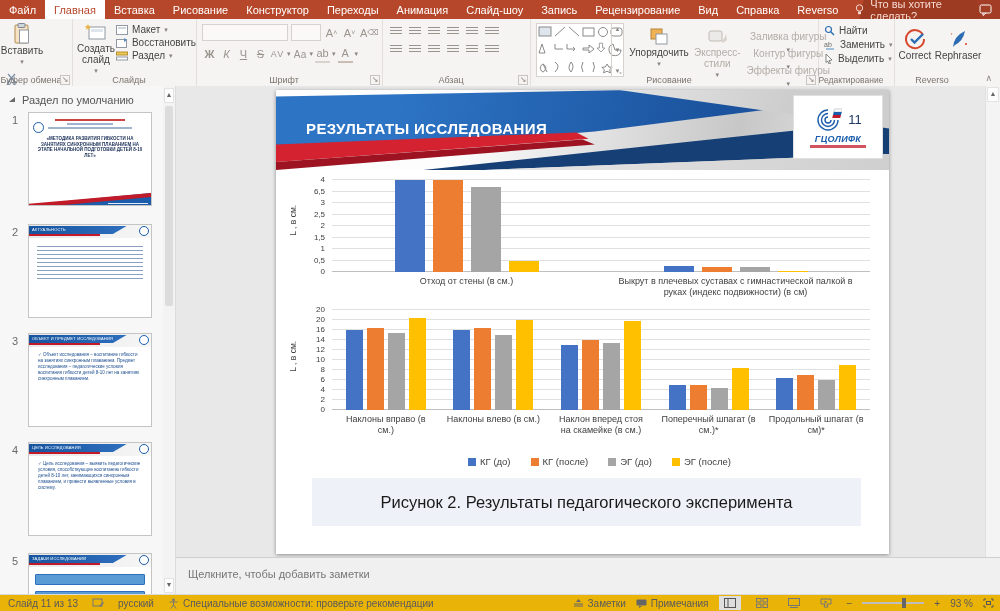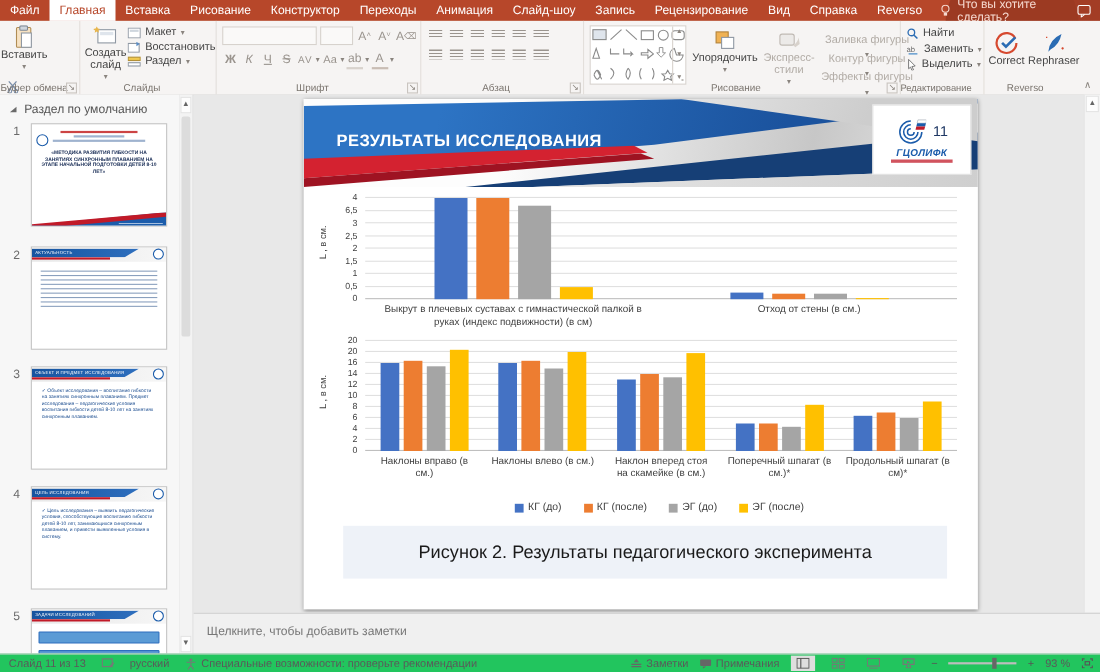--- a/index.html
+++ b/index.html
@@ -86,21 +86,21 @@
   .xlabels{position:absolute;left:42px;right:4px;display:flex;}
   .xlab{flex:1;text-align:center;font-size:9px;color:#404040;line-height:11px;padding:0 6px;}
   .legend{position:absolute;display:flex;justify-content:center;gap:20px;font-size:9.5px;color:#404040;align-items:center;}
   .lg-item{display:flex;align-items:center;gap:4px;}
   .lg-sq{width:8px;height:8px;display:inline-block;}
   .caption-box{position:absolute;left:36px;right:28px;top:388px;height:48px;background:#eef2f8;
                display:flex;align-items:center;justify-content:center;font-size:16.5px;color:#1a1a1a;}
   
   .notes{position:absolute;left:176px;right:0;bottom:16px;height:37px;background:#f0f0f0;border-top:1px solid #cfcfcf;}
   .notes-text{position:absolute;left:12px;top:10px;font-size:11px;color:#777;}
-  .statusbar{position:absolute;left:0;bottom:0;right:0;height:16px;background:#22c55e;border-top:1px solid #dadada;
+  .statusbar{position:absolute;left:0;bottom:0;right:0;height:16px;background:#eab308;border-top:1px solid #dadada;
              display:flex;align-items:center;font-size:10px;color:#5a5a5a;}
   .sb-left{display:flex;align-items:center;gap:14px;padding-left:8px;}
   .sb-right{margin-left:auto;display:flex;align-items:center;gap:10px;padding-right:6px;}
   .viewbtn{width:22px;height:14px;display:flex;align-items:center;justify-content:center;}
   .viewbtn.active{background:#dedede;}
   .zoom-track{position:relative;width:62px;height:2px;background:#bdbdbd;}
   .zoom-thumb{position:absolute;top:-4px;left:40px;width:4px;height:10px;background:#666;}
   svg{display:block;}
 </style>
 </head>
@@ -546,22 +546,22 @@
               </div>
               <div class="group" style="gap: 8px;">
                 <div style="width: 30px; height: 5.75px; background: rgb(68, 114, 196);"></div>
                 <div style="width: 30px; height: 4.6px; background: rgb(237, 125, 49);"></div>
                 <div style="width: 30px; height: 4.6px; background: rgb(165, 165, 165);"></div>
                 <div style="width: 30px; height: 1.15px; background: rgb(255, 192, 0);"></div>
               </div>
             </div>
           </div>
           <div class="xlabels" style="top: 100px;">
+            <div class="xlab">Отход от стены (в см.)</div>
             <div class="xlab">Выкрут в плечевых суставах с гимнастической палкой в руках (индекс подвижности) (в см)</div>
-            <div class="xlab">Отход от стены (в см.)</div>
           </div>
         </div>
 
       <div class="chart" style="left:14px;top:216px;width:584px;height:152px;">
           <div class="ylabel" style="top: 75px;">L , в см.</div>
           <div class="yaxis" style="height: 100px;">
             <div class="ytick" style="bottom: -4px;">0</div>
             <div class="ytick" style="bottom: 6px;">2</div>
             <div class="ytick" style="bottom: 16px;">4</div>
             <div class="ytick" style="bottom: 26px;">6</div>

